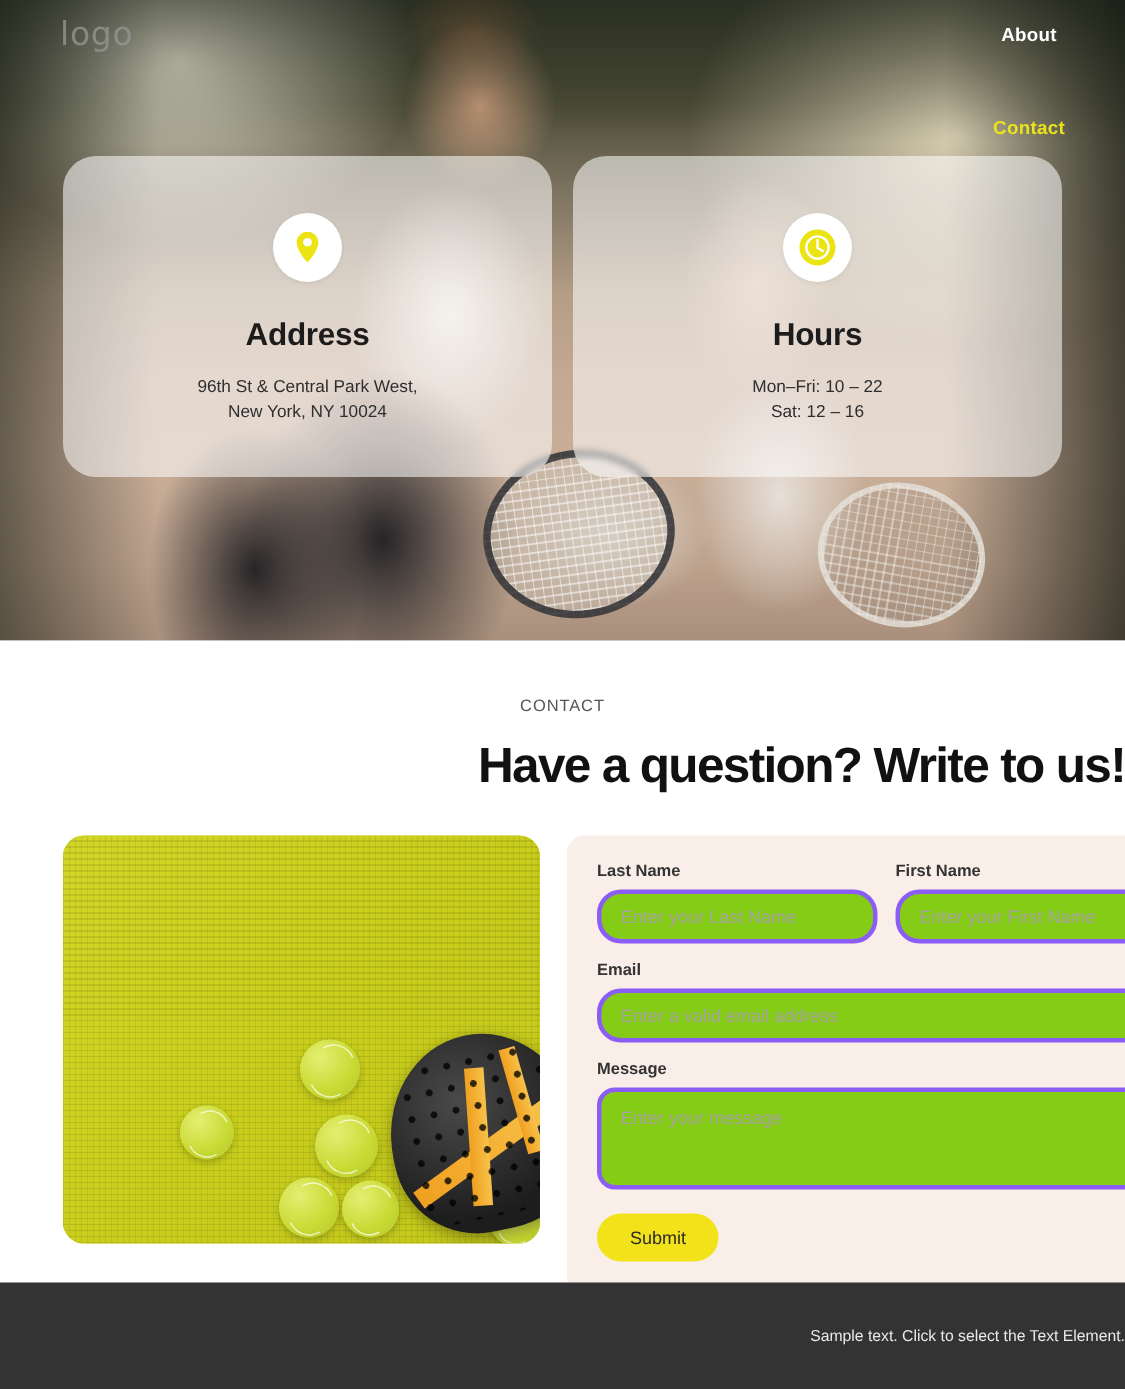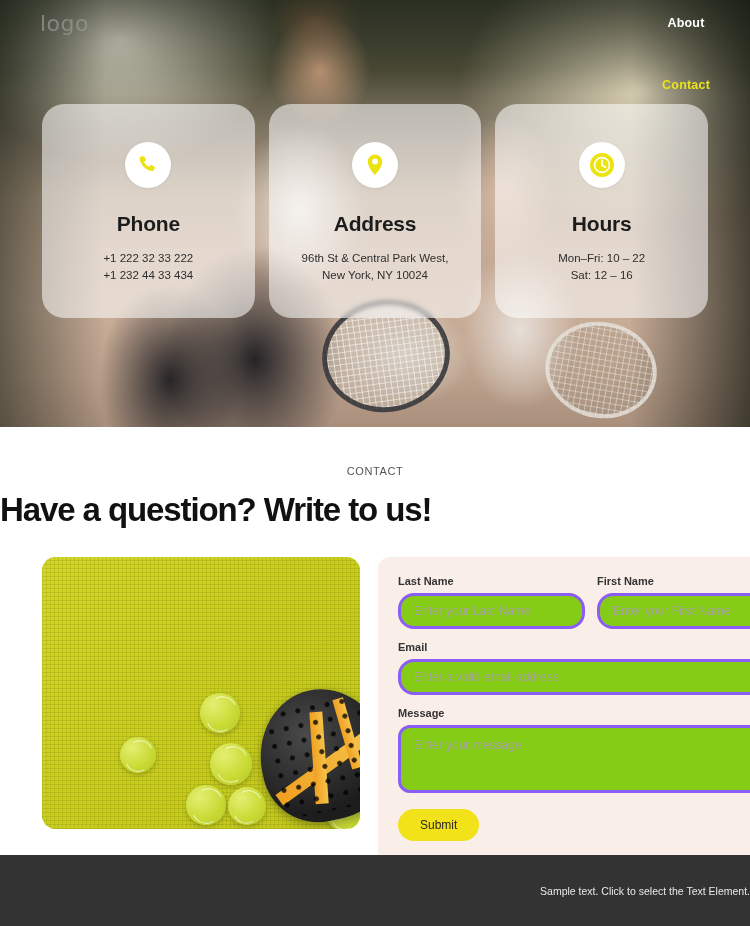--- a/index.html
+++ b/index.html
@@ -153,21 +153,21 @@
   
   .contact { position: relative; width: 750px; padding-top: 38px; background: #fff; }
   .eyebrow {
     text-align: center;
     font-size: 11px;
     letter-spacing: .6px;
     color: #555;
   }
   .headline {
     margin-top: 14px;
-    text-align: left;
+    text-align: right;
     font-size: 33px;
     font-weight: bold;
     color: #111;
     letter-spacing: -1.1px;
   }
   .contact-body {
     display: flex;
     gap: 18px;
     padding: 28px 40px 0 42px;
   }
@@ -293,32 +293,20 @@
       <div class="logo">logo</div>
       <div class="nav-links">
         <a class="nav-link">Home</a>
         <a class="nav-link">About</a>
         <a class="nav-link is-active">Contact</a>
       </div>
     </div>
 
     <div class="cards">
 
-      <div class="card">
-        <div class="icon-circle">
-          <svg width="24" height="24" viewBox="0 0 24 24" aria-hidden="true">
-            <path d="M6.6 3.2c.6-.3 1.3-.1 1.7.5l1.6 2.5c.3.5.2 1.2-.3 1.6l-1 .8c-.3.2-.4.6-.2.9.9 1.8 2.3 3.2 4.1 4.1.3.2.7.1.9-.2l.8-1c.4-.5 1.1-.6 1.6-.3l2.5 1.6c.6.4.8 1.1.5 1.7l-.9 1.7c-.4.8-1.3 1.2-2.2 1-3-.6-5.7-2-7.9-4.2C5.6 11.7 4.2 9 3.6 6c-.2-.9.2-1.8 1-2.2l2-.6z" fill="#ebe312"></path>
-          </svg>
-        </div>
-        <div class="card-title">Phone</div>
-        <div class="card-lines">
-          <div class="card-line">+1 222 32 33 222</div>
-          <div class="card-line">+1 232 44 33 434</div>
-        </div>
-      </div>
 
       <div class="card">
         <div class="icon-circle">
           <svg width="22" height="24" viewBox="0 0 22 24" aria-hidden="true">
             <path d="M11 1.5c-4 0-7.2 3.2-7.2 7.2 0 5.2 6.3 12.4 6.6 12.7.3.4.9.4 1.2 0 .3-.3 6.6-7.5 6.6-12.7 0-4-3.2-7.2-7.2-7.2z" fill="#ebe312"></path>
             <circle cx="11" cy="8.5" r="2.9" fill="#ffffff"></circle>
           </svg>
         </div>
         <div class="card-title">Address</div>
         <div class="card-lines">

